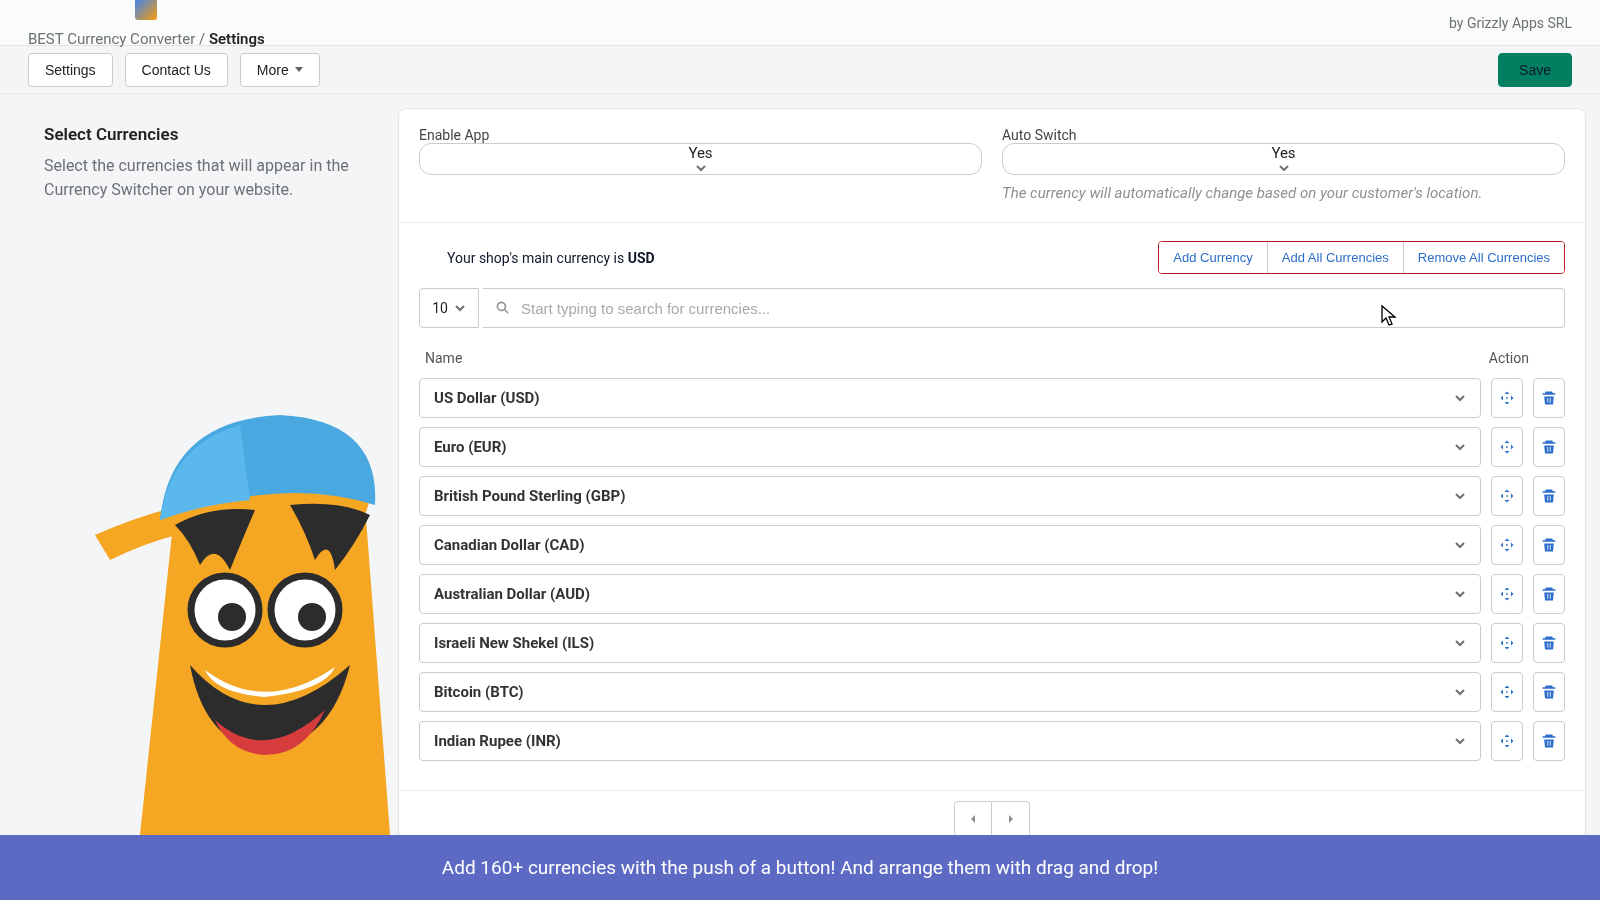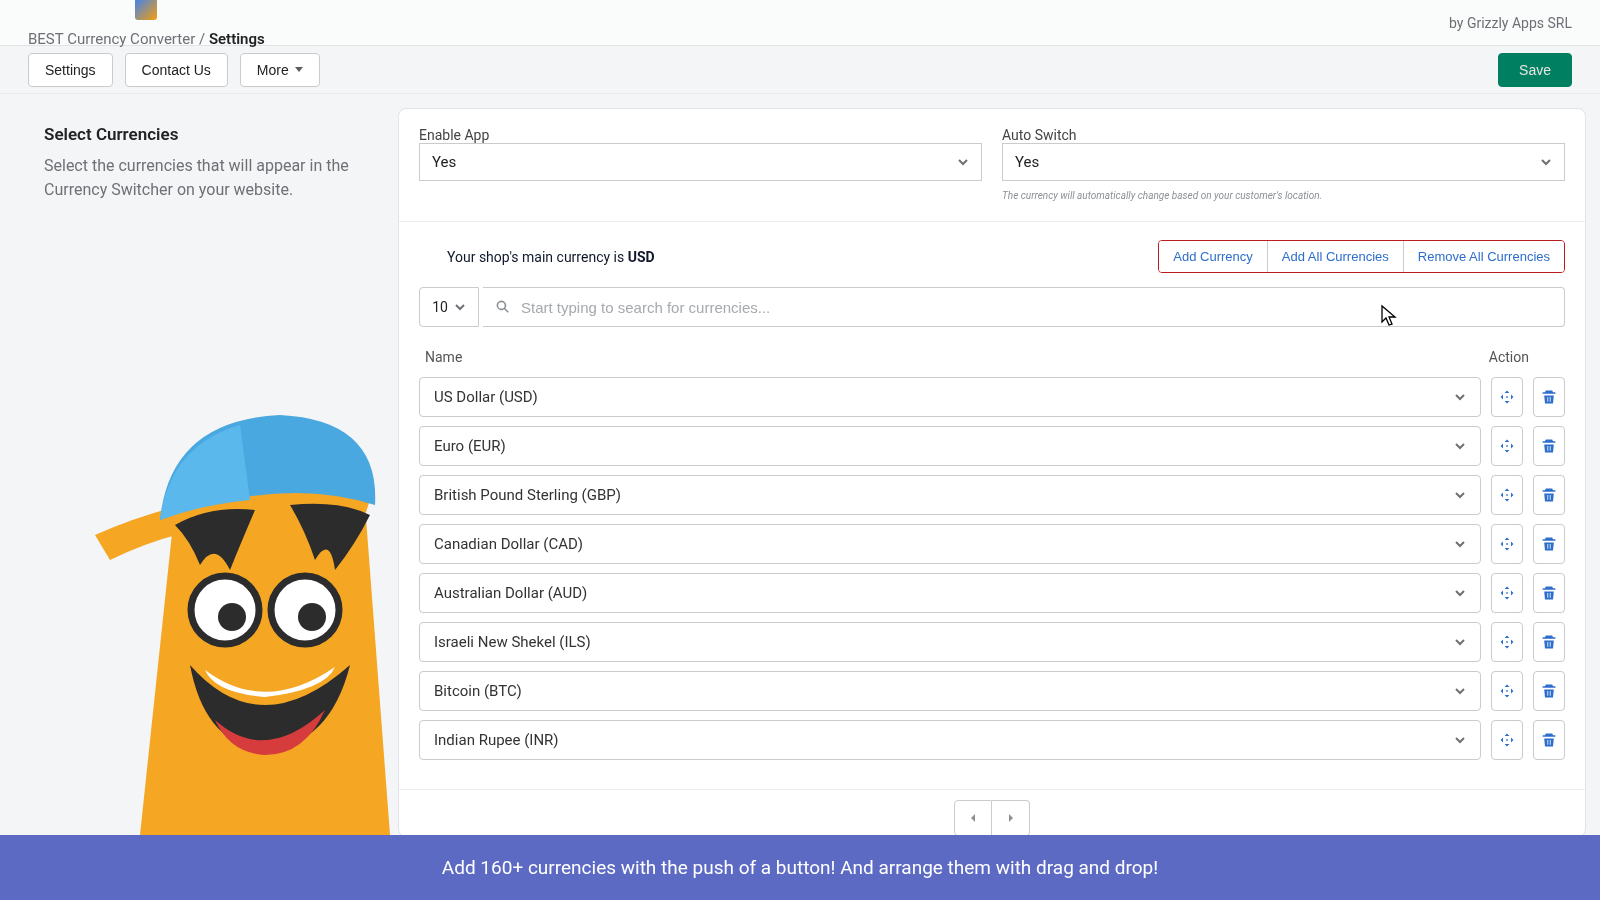--- a/index.html
+++ b/index.html
@@ -8,53 +8,53 @@
 .topbar { height:46px; background:#fafbfb; border-bottom:1px solid #e1e3e5; display:flex; align-items:center; padding:0 28px; justify-content:space-between; }
 .topbar-left { display:flex; align-items:center; gap:10px;flex-direction:column; }
 .app-logo { width:22px; height:22px; background:linear-gradient(135deg,#3b82f6,#f59e0b); border-radius:3px; }
 .breadcrumb { font-size:15px; color:#6d7175; }
 .breadcrumb b { color:#202223; font-weight:600; }
 .byline { font-size:14px; color:#6d7175; }
 
 .toolbar { height:48px; display:flex; align-items:center; padding:10px 28px; gap:12px; background:#f4f5f7; border-bottom:1px solid #e8e9eb; justify-content:space-between;}
 .toolbar-left { display:flex; gap:12px;}
 .btn { background:#fff; border:1px solid #c9cccf; border-radius:4px; padding:8px 16px; font-size:14px; font-weight:500; cursor:pointer; display:inline-flex; align-items:center; gap:6px; color:#202223;}
-.btn-primary { background:#008060; color:#e5e5e5; border-color:#008060; padding:8px 20px;}
+.btn-primary { background:#008060; color:#0f172a; border-color:#008060; padding:8px 20px;}
 .chev-down { display:inline-block; width:0;height:0;border-left:4px solid transparent;border-right:4px solid transparent;border-top:5px solid #5c5f62;}
 
 .main { display:flex; padding:0; }
 .sidebar { width:398px; padding:30px 30px 0 44px; position:relative;}
 .sb-title { font-size:17px; font-weight:600; margin-bottom:10px; }
 .sb-desc { font-size:16px; color:#6d7175; line-height:1.5; max-width:330px;}
 
 .content { flex:1; padding:0 14px 0 0; }
 .card { background:#fff; border:1px solid #e1e3e5; border-radius:8px; margin-top:14px; overflow:hidden;}
 .card-row { display:flex; gap:20px; padding:18px 20px; border-bottom:1px solid #ebeced;}
 .field { flex:1; }
 .field-label { font-size:14px; display:block; color:#444;}
-.select { width:100%; height:38px; border:1px solid #c9cccf; border-radius:0; background:#fff; padding:0 12px; display:flex; align-items:center; justify-content:space-between; font-size:15px; cursor:pointer;}
-.help { font-size:10px; color:#8c9196; font-style:italic; margin-top:8px; line-height:1.4;}
+.select { width:100%; height:32px; border:1px solid #c9cccf; border-radius:12px; background:#fff; padding:0 12px; display:flex; align-items:center; justify-content:space-between; font-size:15px; cursor:pointer;flex-direction:column;}
+.help { font-size:15px; color:#8c9196; font-style:italic; margin-top:8px; line-height:1.4;}
 
 .card-head { display:flex; justify-content:space-between; align-items:center; padding:18px 20px 14px;}
 .mainc { font-size:14px; color:#0f172a;margin-left:28px;}
 .seg { display:flex; border:1px solid #b91c1c; border-radius:4px; overflow:hidden;}
 .seg button { background:#fff; border:none; border-left:1px solid #c9cccf; padding:8px 14px; font-size:13px; cursor:pointer; color:#2c6ecb;}
 .seg button:first-child { border-left:none;}
 
 .searchbar { display:flex; padding:0 20px 14px; gap:4px;}
 .perpage { width:60px; height:40px; border:1px solid #c9cccf; border-radius:4px 0 0 4px; display:flex;align-items:center;justify-content:center;gap:6px;font-size:14px;cursor:pointer;background:#fff;}
 .searchwrap { flex:1; height:40px; border:1px solid #c9cccf; border-left:none; border-radius:0 4px 4px 0; display:flex;align-items:center;padding:0 12px;background:#fff; gap:10px;}
 .searchwrap input { border:none; outline:none; flex:1; font-size:15px; color:#333;}
 .searchwrap input::placeholder { color:#a6a9ad;}
 .search-icon { width:16px;height:16px; fill:#8c9196;}
 
 .table { padding:0 20px 20px;}
 .th { display:flex; justify-content:space-between; padding:8px 6px 12px; font-size:14px; color:#555;}
 .row { display:flex; align-items:center; gap:10px; margin-bottom:9px;}
-.row-main { flex:1; height:40px; border:1px solid #c9cccf; border-radius:4px; display:flex;align-items:center;justify-content:space-between;padding:12px 14px;font-size:15px;color:#333;cursor:pointer;background:#fff;}
+.row-main { flex:1; height:40px; border:1px solid #c9cccf; border-radius:4px; display:flex;align-items:center;justify-content:space-between;padding:12px 14px;font-size:15px;color:#333;cursor:pointer;background:#fff;font-weight:bold;}
 .icon-btn { width:32px;height:40px;border:1px solid #c9cccf;border-radius:4px;display:flex;align-items:center;justify-content:center;cursor:pointer;background:#fff;}
 .icon-btn svg { fill:#2c6ecb; width:16px;height:16px;}
 
 .pager { display:flex; justify-content:center; padding:10px 0 0; gap:0; border-top:1px solid #ebeced;}
 .pager .pbtn { width:38px;height:36px;border:1px solid #c9cccf;display:flex;align-items:center;justify-content:center;background:#fff;cursor:pointer;}
 .pager .pbtn:first-child{border-radius:4px 0 0 4px;} .pager .pbtn:last-child{border-radius:0 4px 4px 0;border-left:none;}
 .pager svg{width:12px;height:12px;fill:#8c9196;}
 
 .banner { position:absolute; bottom:0; left:0; right:0; height:65px; background:#5c6ac4; color:#fff; display:flex;align-items:center;justify-content:center;font-size:19px; z-index:5;}
 .banner b { font-weight:400;}

